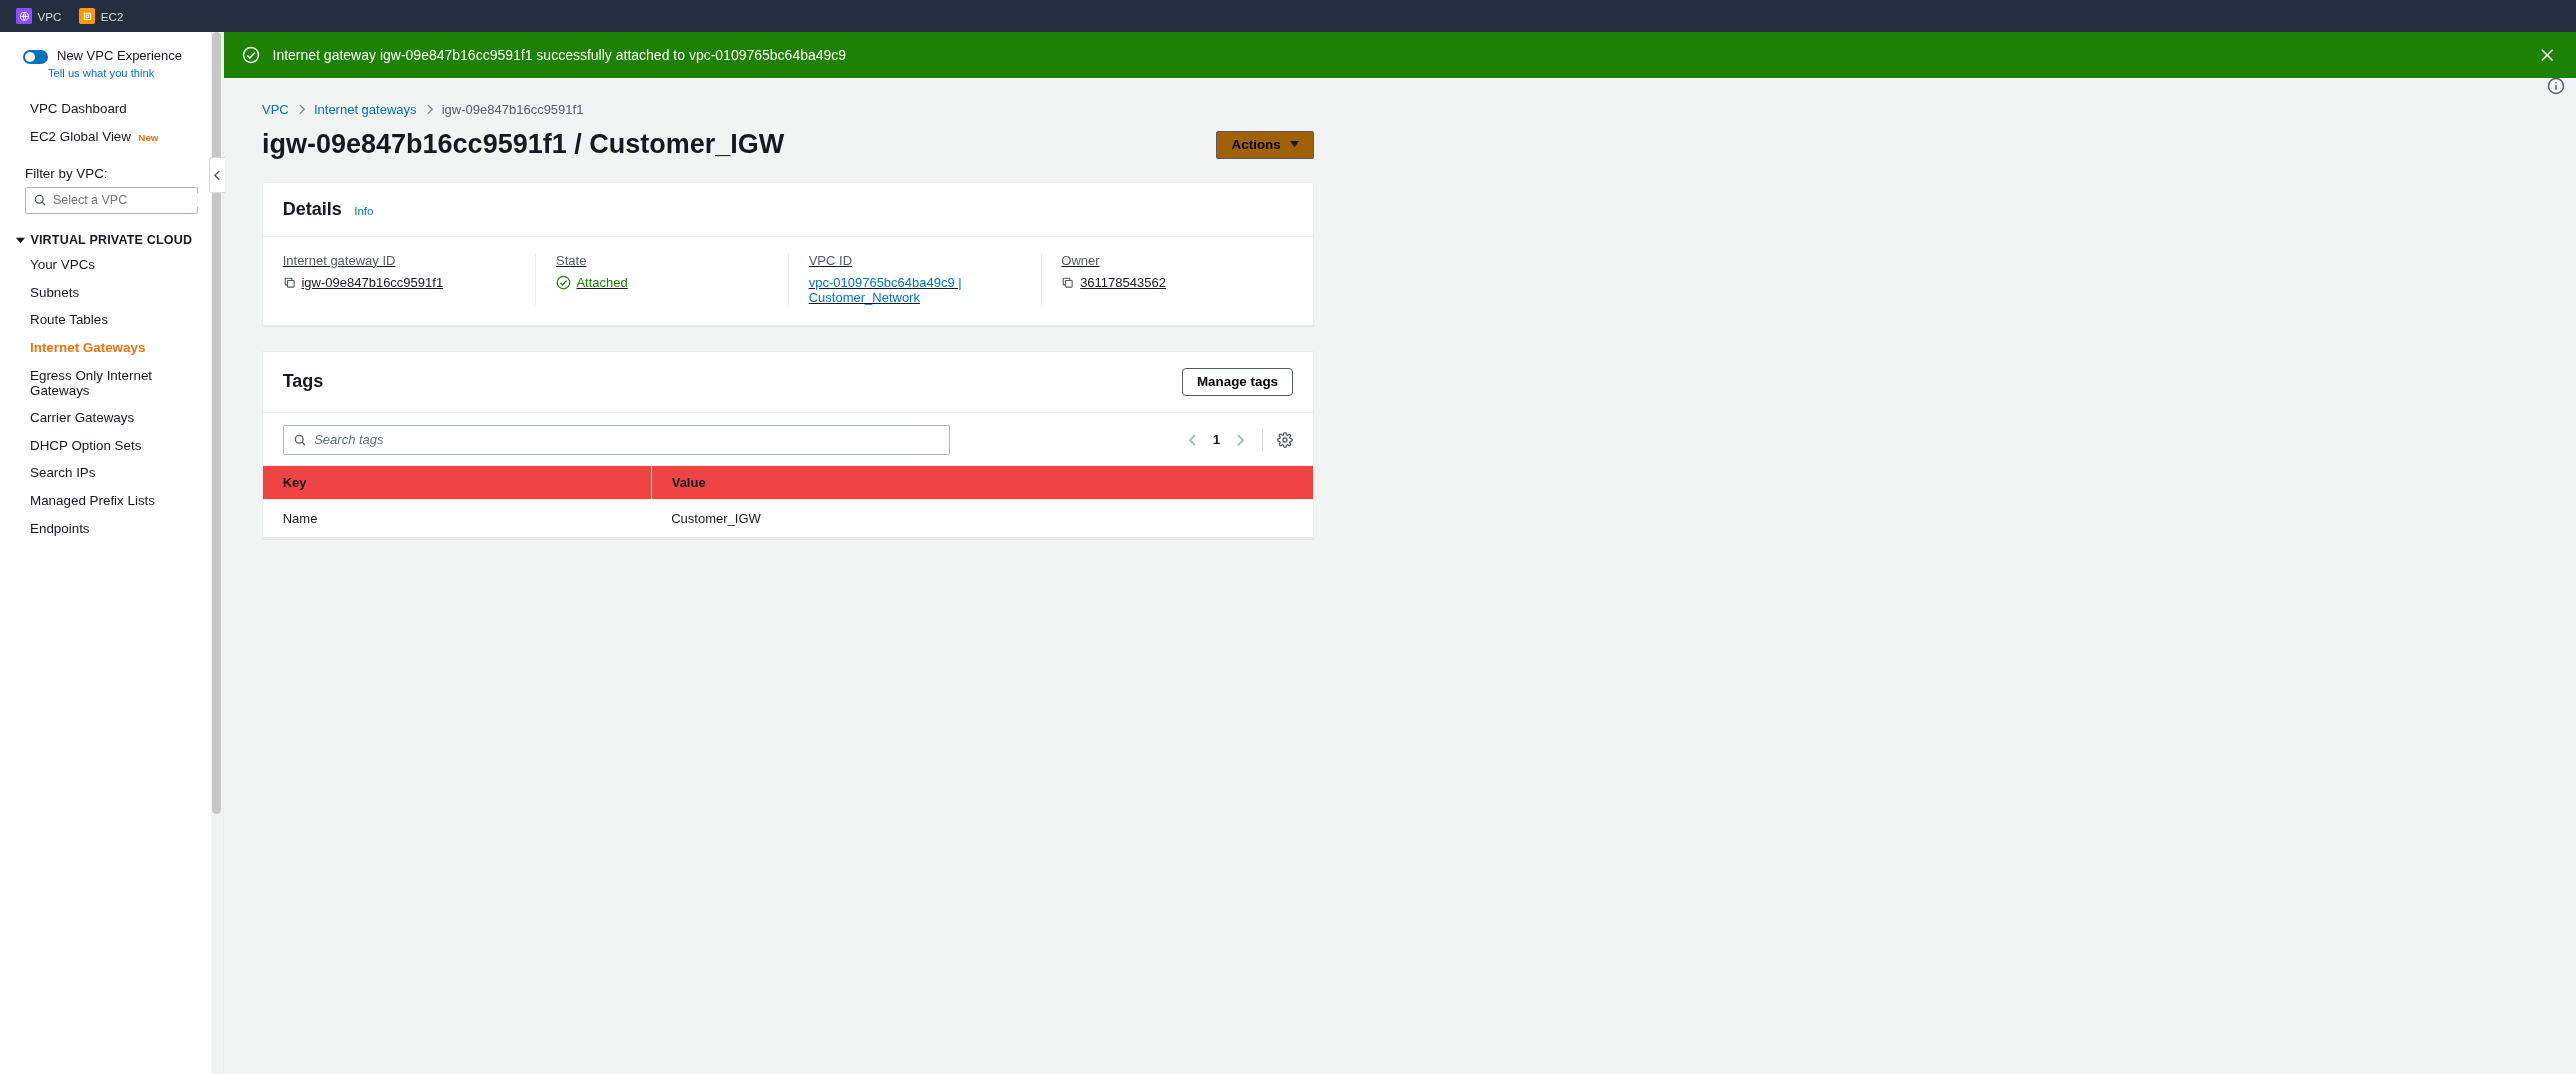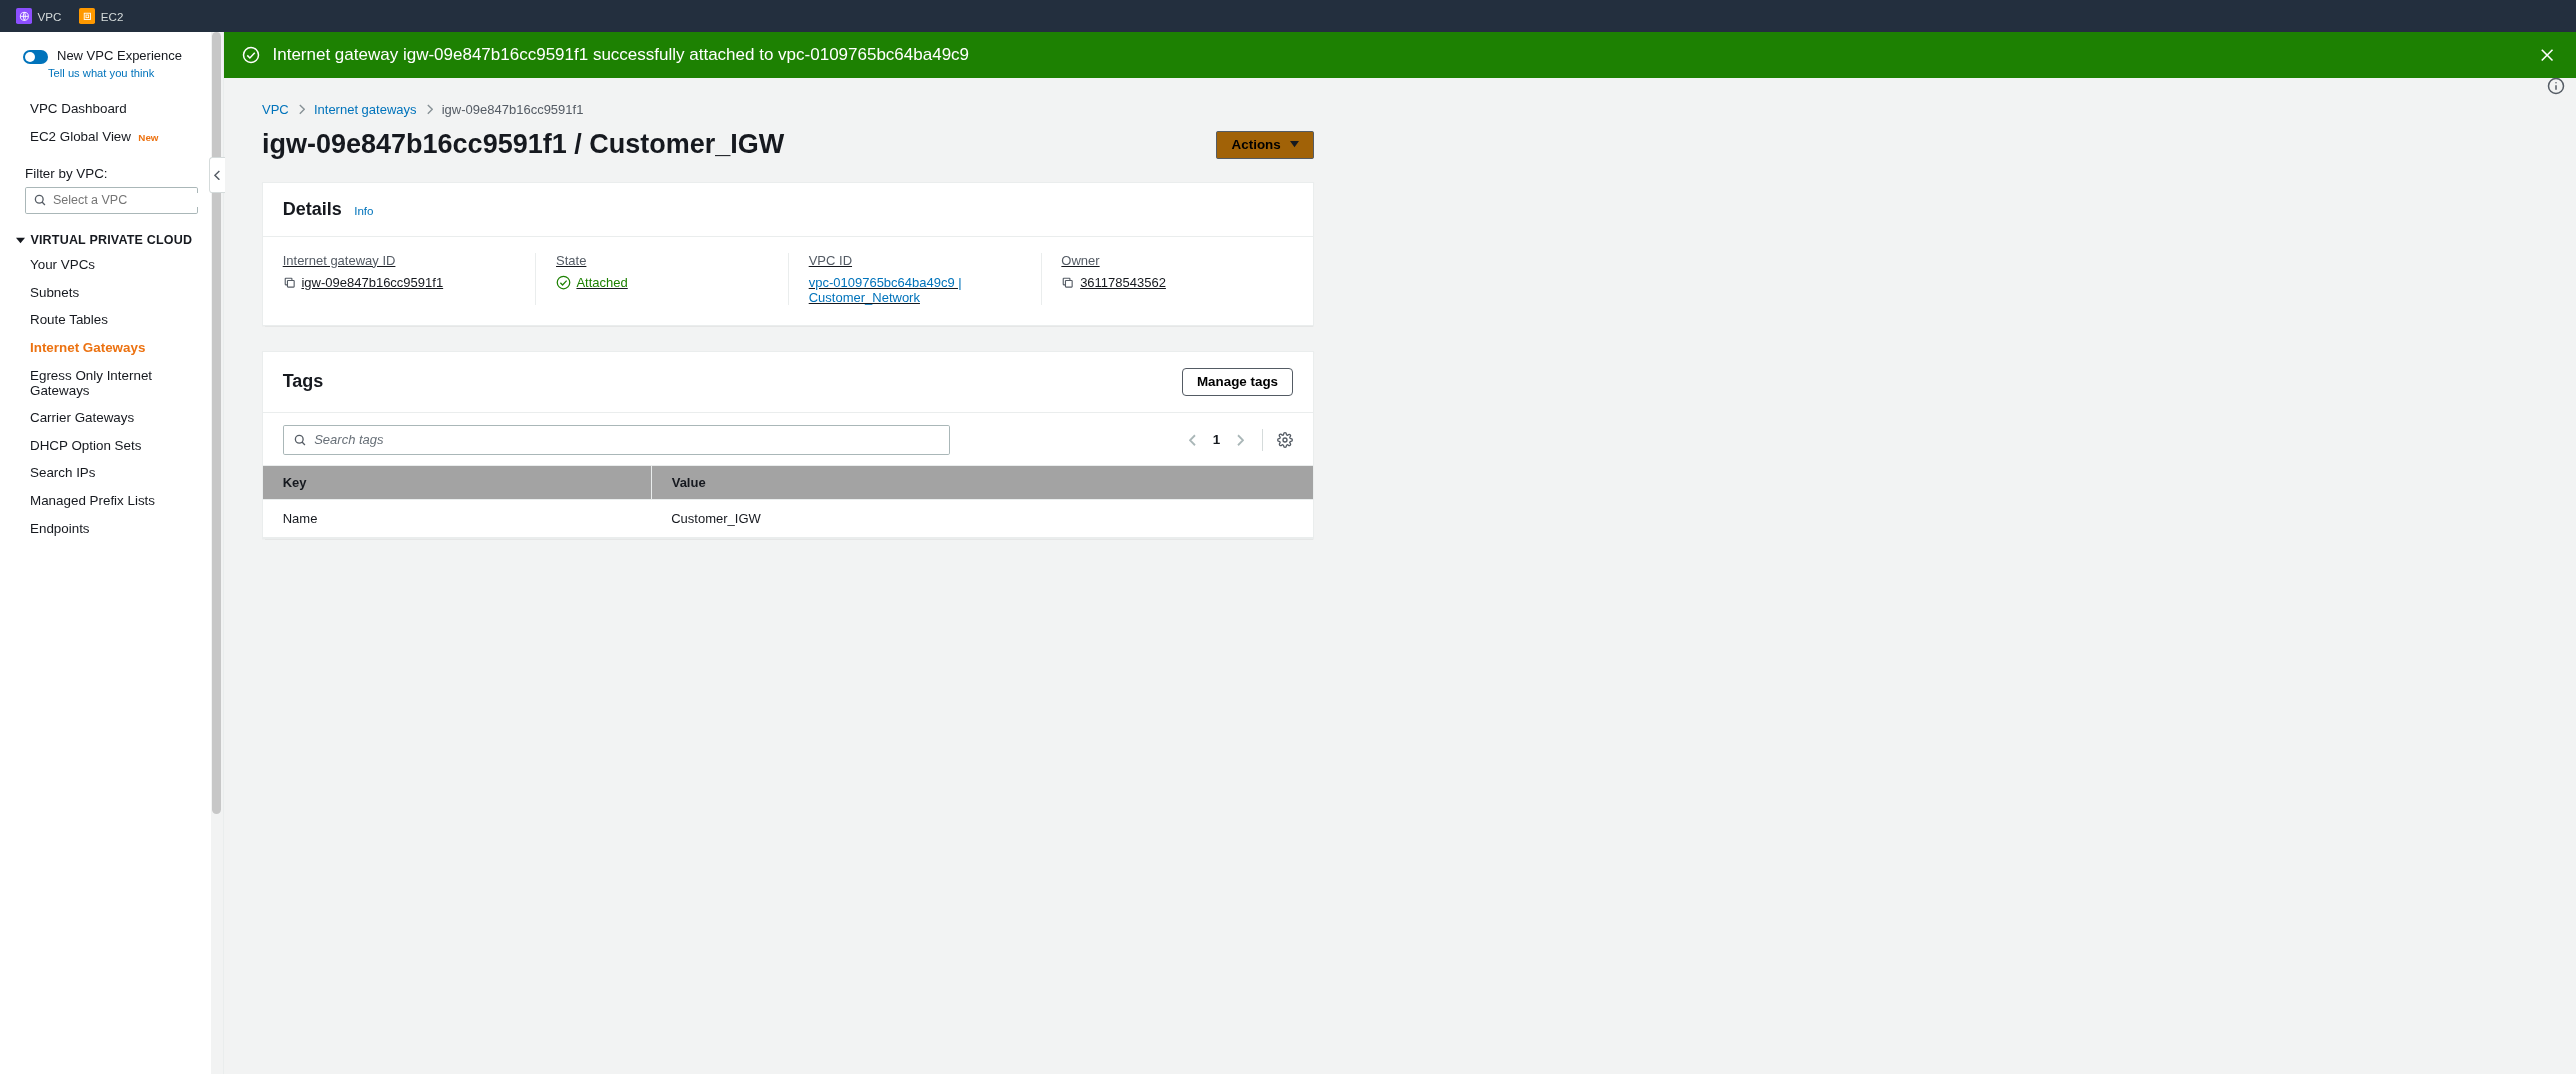--- a/index.html
+++ b/index.html
@@ -40,21 +40,21 @@
     .side-filter-input-wrap input { border: none; outline: none; flex: 1; font-size: 12.5px; }
     
     .side-group-header { display: flex; align-items: flex-start; gap: 5.4px; padding: 9px 14.3px 3.6px 16px; font-weight: 700; font-size: 12.5px; letter-spacing: 0.2px; cursor: pointer;}
     .side-group-header .caret { margin-top: 2.7px; }
     
     
     .main { flex: 1; position: relative; background: #f2f3f3; overflow-y: auto; }
     
     
     .flash { background: #1d8102; color: #fff; display: flex; align-items: center; padding: 12.5px 18px; gap: 12.5px; position: relative; }
-    .flash .msg { flex: 1; font-size: 17px; }
+    .flash .msg { flex: 1; font-size: 14px; }
     .flash .close { cursor: pointer; padding: 3.6px; }
     .info-panel-btn { position: absolute; right: 10.7px; top: 45px; cursor: pointer; color:#545b64;}
     
     .content { padding: 18px 38px 36px 38px; max-width: 1128px;}
     
     
     .breadcrumbs { display: flex; align-items: center; gap: 9px; font-size: 13px; margin: 5.4px 0 12.5px 0; }
     .breadcrumbs a { color: #0073bb; text-decoration: none; cursor: pointer; }
     .breadcrumbs .sep { color: #879196; }
     .breadcrumbs .current { color: #545b64; }
@@ -87,21 +87,21 @@
     .search-tags { flex: 0 0 66%; border: 0.9px solid #aab7b8; border-radius: 1.8px; display: flex; align-items: center; padding: 6.3px 9px; gap: 7.2px; }
     .search-tags input { border: none; outline: none; flex: 1; font-size: 13px; font-style: italic; color:#687078;}
     .search-tags input::placeholder { color: #687078; font-style: italic; }
     .pager { display: flex; align-items: center; gap: 12.5px; color:#687078;}
     .pager .page-num { color: #16191f; font-weight: 700; font-size: 13.4px;}
     .pager .nav { cursor: pointer; padding: 3.6px;}
     .pager .divider { width: 0.9px; height: 21.5px; background: #d5dbdb; margin: 0 1.8px;}
     .pager .gear { cursor: pointer; color:#545b64;}
     
     .tags-table { width: 100%; border-collapse: collapse; }
-    .tags-table th { text-align: left; font-weight: 700; font-size: 13px; padding: 9px 19.7px; background: #a3a3a3; border-top: 0.9px solid #eaeded; border-bottom: 0.9px solid #eaeded; }
+    .tags-table th { text-align: left; font-weight: 700; font-size: 13px; padding: 9px 19.7px; background: #ef4444; border-top: 0.9px solid #eaeded; border-bottom: 0.9px solid #eaeded; }
     .tags-table th:first-child { width: 37%; }
     .tags-table th + th { border-left: 0.9px solid #eaeded; }
     .tags-table td { padding: 10.7px 19.7px; font-size: 13px; border-bottom: 0.9px solid #eaeded; }
     
     svg { display: block; }
   </style>
 </head>
 <body>
 
 <div class="service-bar">

